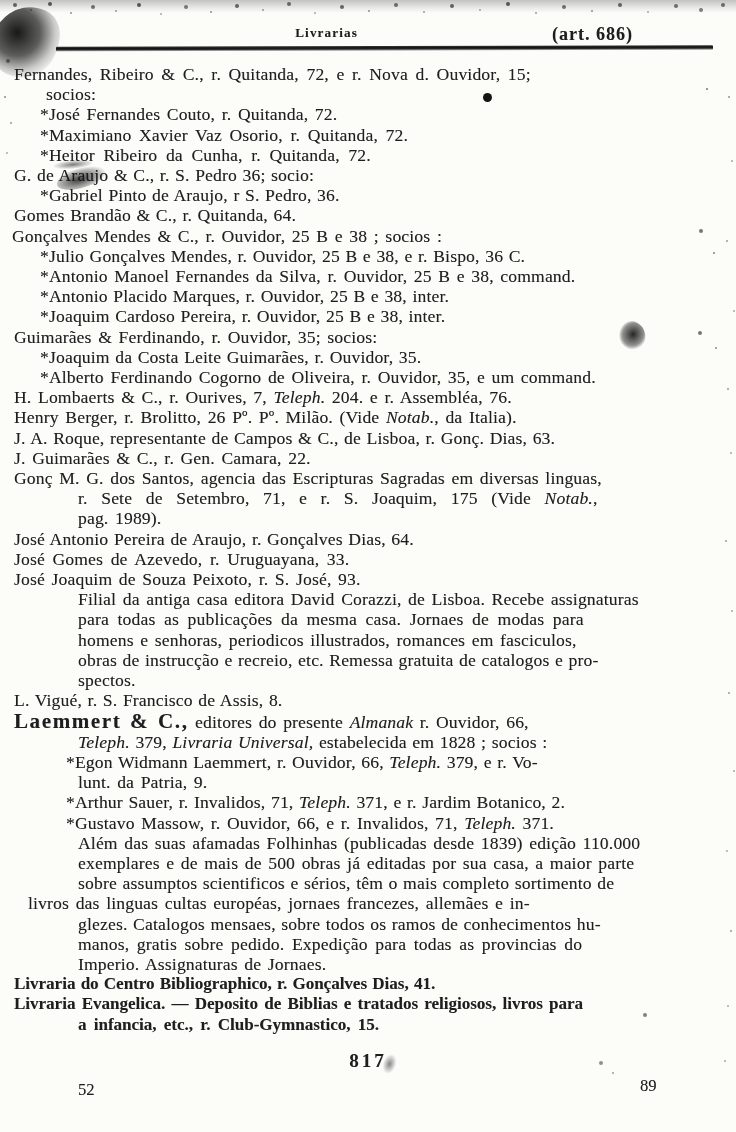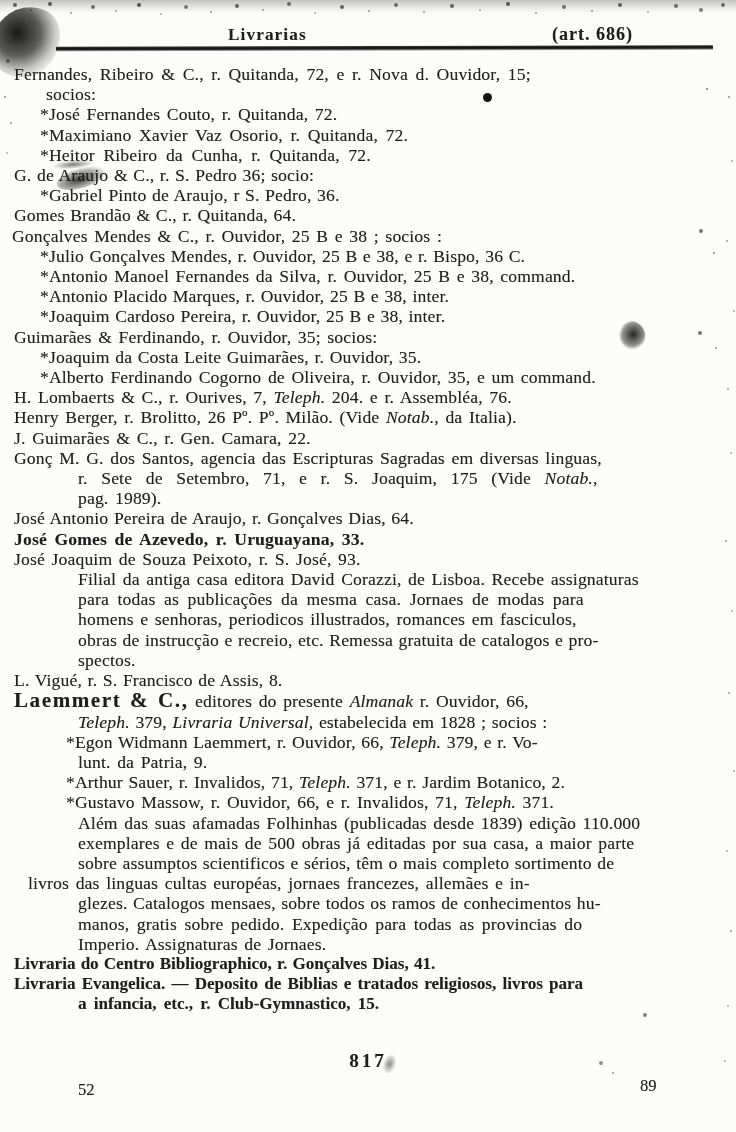--- a/index.html
+++ b/index.html
@@ -1,21 +1,21 @@
 <!DOCTYPE html>
 <html><head>
 <meta charset="utf-8">
 <style>
   html,body{margin:0;padding:0;background:#9a9a9a;}
   .page{position:relative;width:736px;height:1132px;background:#fcfcf9;overflow:hidden;
         font-family:"Liberation Serif","DejaVu Serif",serif;color:#1e1e1e;
         text-shadow:0.3px 0.3px 0 rgba(25,25,25,.35);}
   
-  .hdr-title{position:absolute;top:25px;left:228px;width:130px;text-align:left;
-             font-weight:bold;font-size:17px;letter-spacing:1.2px;}
+  .hdr-title{position:absolute;top:25px;left:228px;width:130px;text-align:right;
+             font-weight:bold;font-size:13px;letter-spacing:1.2px;}
   .hdr-art{position:absolute;top:24px;left:552px;font-weight:bold;font-size:18px;letter-spacing:1px;}
   .rule{position:absolute;top:46px;left:56px;width:657px;height:5px;transform:rotate(-0.15deg);
         background:linear-gradient(to bottom,#3a3a3a 0%,#141414 35%,#262626 60%,rgba(70,70,70,.55) 82%,transparent 100%);
         border-radius:1px;}
   
   .list{position:absolute;top:64px;left:0;width:736px;}
   .ln{line-height:20.2px;font-size:17.5px;white-space:nowrap;letter-spacing:0.2px;word-spacing:2px;}
   .main{padding-left:14px;}
   .socios{padding-left:46px;}
   .sub{padding-left:40px;}
@@ -103,26 +103,27 @@
       <div class="ln main" style="word-spacing: 2px; padding-left: 12px;"><span>Gonçalves Mendes &amp; C., r. Ouvidor, 25 B e 38 ; socios :</span></div>
       <div class="ln sub" style="word-spacing: 1px;"><span>*Julio Gonçalves Mendes, r. Ouvidor, 25 B e 38, e r. Bispo, 36 C.</span></div>
       <div class="ln sub" style="word-spacing: 2px;"><span>*Antonio Manoel Fernandes da Silva, r. Ouvidor, 25 B e 38, command.</span></div>
       <div class="ln sub" style="word-spacing: 1px;"><span>*Antonio Placido Marques, r. Ouvidor, 25 B e 38, inter.</span></div>
       <div class="ln sub" style="word-spacing: 1px;"><span>*Joaquim Cardoso Pereira, r. Ouvidor, 25 B e 38, inter.</span></div>
       <div class="ln main" style="word-spacing: 2px;"><span>Guimarães &amp; Ferdinando, r. Ouvidor, 35; socios:</span></div>
       <div class="ln sub" style="word-spacing: 1px;"><span>*Joaquim da Costa Leite Guimarães, r. Ouvidor, 35.</span></div>
       <div class="ln sub"><span>*Alberto Ferdinando Cogorno de Oliveira, r. Ouvidor, 35, e um command.</span></div>
       <div class="ln main"><span>H. Lombaerts &amp; C., r. Ourives, 7, </span><span class="it">Teleph.</span><span> 204. e r. Assembléa, 76.</span></div>
       <div class="ln main"><span>Henry Berger, r. Brolitto, 26 Pº. Pº. Milão. (Vide </span><span class="it">Notab.</span><span>, da Italia).</span></div>
+      <div class="ln main" style="word-spacing: 1px;"><span>J. A. Roque, representante de Campos &amp; C., de Lisboa, r. Gonç. Dias, 63.</span></div>
       <div class="ln main"><span>J. Guimarães &amp; C., r. Gen. Camara, 22.</span></div>
       <div class="ln main"><span>Gonç M. G. dos Santos, agencia das Escripturas Sagradas em diversas linguas,</span></div>
       <div class="ln cont" style="word-spacing: 9px;"><span>r. Sete de Setembro, 71, e r. S. Joaquim, 175 (Vide </span><span class="it">Notab.</span><span>,</span></div>
       <div class="ln cont"><span>pag. 1989).</span></div>
       <div class="ln main" style="word-spacing: 1px;"><span>José Antonio Pereira de Araujo, r. Gonçalves Dias, 64.</span></div>
-      <div class="ln main" style="word-spacing: 3px; font-weight: bold;"><span>José Gomes de Azevedo, r. Uruguayana, 33.</span></div>
+      <div class="ln main" style="word-spacing: 3px;"><span>José Gomes de Azevedo, r. Uruguayana, 33.</span></div>
       <div class="ln main" style="word-spacing: 2px;"><span>José Joaquim de Souza Peixoto, r. S. José, 93.</span></div>
       <div class="ln cont"><span>Filial da antiga casa editora David Corazzi, de Lisboa. Recebe assignaturas</span></div>
       <div class="ln cont" style="word-spacing: 4px;"><span>para todas as publicações da mesma casa. Jornaes de modas para</span></div>
       <div class="ln cont" style="word-spacing: 2px;"><span>homens e senhoras, periodicos illustrados, romances em fasciculos,</span></div>
       <div class="ln cont" style="word-spacing: 1px;"><span>obras de instrucção e recreio, etc. Remessa gratuita de catalogos e pro-</span></div>
       <div class="ln cont"><span>spectos.</span></div>
       <div class="ln main" style="word-spacing: 1px;"><span>L. Vigué, r. S. Francisco de Assis, 8.</span></div>
       <div class="ln main" style="word-spacing: 2px;"><span class="disp">Laemmert &amp; C.,</span><span> editores do presente </span><span class="it">Almanak</span><span> r. Ouvidor, 66,</span></div>
       <div class="ln cont" style="word-spacing: 1px;"><span class="it">Teleph.</span><span> 379, </span><span class="it">Livraria Universal,</span><span> estabelecida em 1828 ; socios :</span></div>
       <div class="ln sub2" style="word-spacing: 1px;"><span>*Egon Widmann Laemmert, r. Ouvidor, 66, </span><span class="it">Teleph.</span><span> 379, e r. Vo-</span></div>

